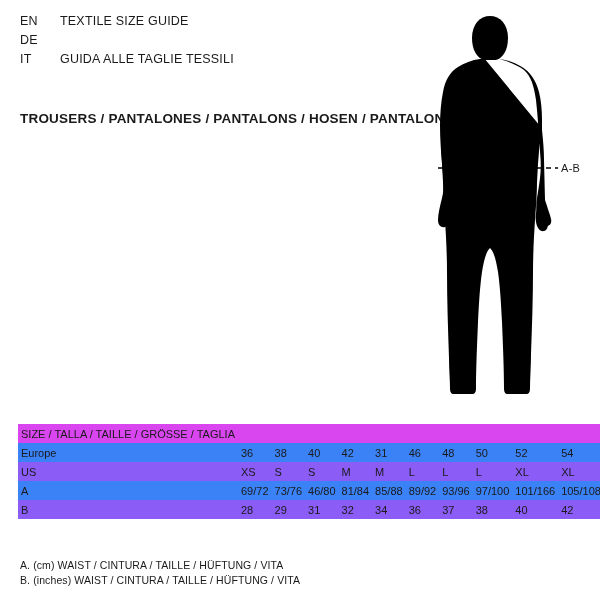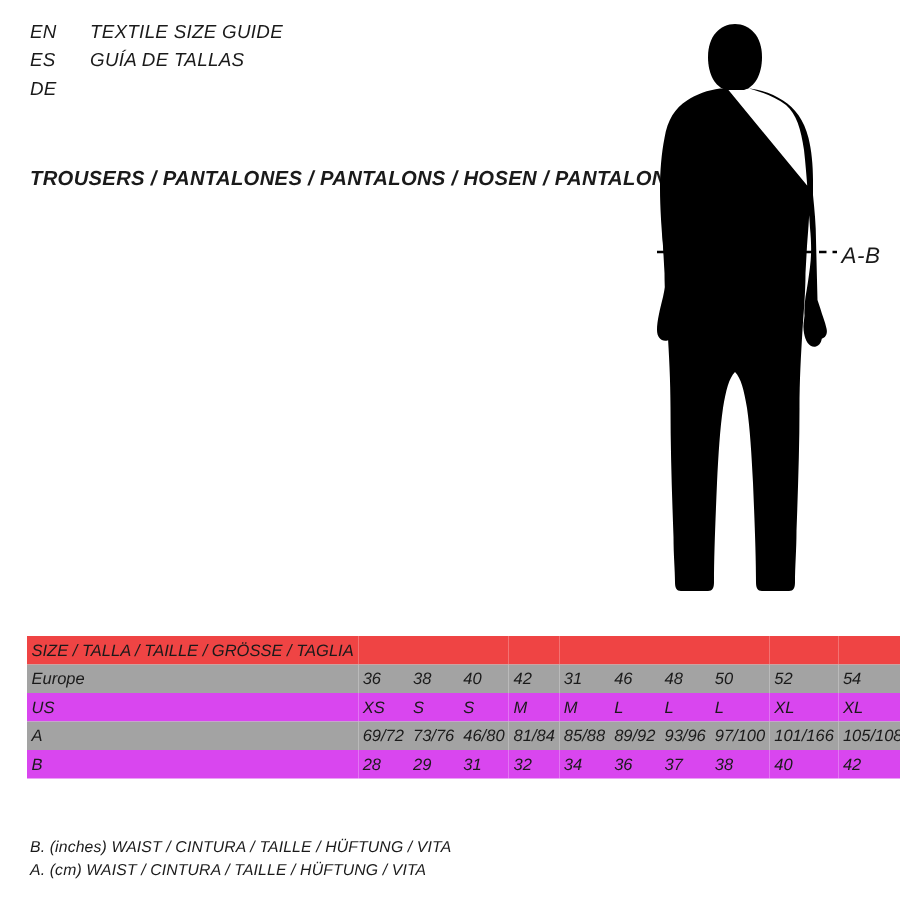--- a/index.html
+++ b/index.html
@@ -12,21 +12,20 @@
     height: 600px;
     font-family: "Liberation Sans", sans-serif;
     color: #1a1a1a;
     position: relative;
     overflow: hidden;
   }
   .page {
     position: relative;
     width: 492px;
     height: 600px;
-    font-style: italic;
   }
 
   
   .langs {
     position: absolute;
     left: 20px;
     top: 14px;
     width: 400px;
   }
   .lang-row {
@@ -62,21 +61,21 @@
     width: 200px;
     height: 400px;
   }
   .figure-svg {
     display: block;
   }
   .ab-label {
     position: absolute;
     left: 161px;
     top: 152px;
-    font-size: 15px;
+    font-size: 11px;
     letter-spacing: 0.3px;
   }
 
   
   .table-area {
     position: absolute;
     left: 18px;
     top: 424px;
     width: 564px;
   }
@@ -91,29 +90,29 @@
     width: 564px;
     font-size: 11px;
   }
   table.size-table td {
     padding: 2px 3px 2px 3px;
     height: 15px;
     vertical-align: middle;
     white-space: nowrap;
   }
   tr.head-row td {
-    background: #ef4444;
+    background: #d946ef;
     font-size: 11px;
     margin-top: 28px;
   }
   tr.shade td {
-    background: #a3a3a3;
+    background: #3b82f6;
   }
   tr.plain td {
-    background: #d946ef;
+    background: #8b5cf6;
   }
   td.label-cell {
     width: 86px;
     padding-left: 2px;
   }
   td.val {
     width: 53px;
   }
 
   .notes {
@@ -129,25 +128,25 @@
 <body>
 
 <div class="page">
 
   <div class="langs">
     <div class="lang-row">
       <span class="lang-code">EN</span>
       <span class="lang-title">TEXTILE SIZE GUIDE</span>
     </div>
     <div class="lang-row">
-      <span class="lang-code">ES</span>
-      <span class="lang-title">GUÍA DE TALLAS</span>
+      <span class="lang-code">DE</span>
     </div>
     <div class="lang-row">
-      <span class="lang-code">DE</span>
+      <span class="lang-code">IT</span>
+      <span class="lang-title">GUIDA ALLE TAGLIE TESSILI</span>
     </div>
   </div>
 
   <div class="garment-title">TROUSERS / PANTALONES / PANTALONS / HOSEN / PANTALONI</div>
 
   <div class="figure-wrap">
     <svg class="figure-svg" width="200" height="400" viewBox="0 0 200 400">
       <g fill="#000000">
 
         <path d="M72 28 C72 14 80 6 90 6 C100 6 108 14 108 28 C108 40 103 48 96 50 L84 50 C77 48 72 40 72 28 Z"></path>
@@ -280,17 +279,17 @@
           <td class="val">38</td>
           <td class="val">40</td>
           <td class="val">42</td>
 
         </tr>
       </tbody>
     </table>
   </div>
 
   <div class="notes">
+    <div>A. (cm) WAIST / CINTURA / TAILLE / HÜFTUNG / VITA</div>
     <div>B. (inches) WAIST / CINTURA / TAILLE / HÜFTUNG / VITA</div>
-    <div>A. (cm) WAIST / CINTURA / TAILLE / HÜFTUNG / VITA</div>
   </div>
 
 </div>
 
 </body></html>

